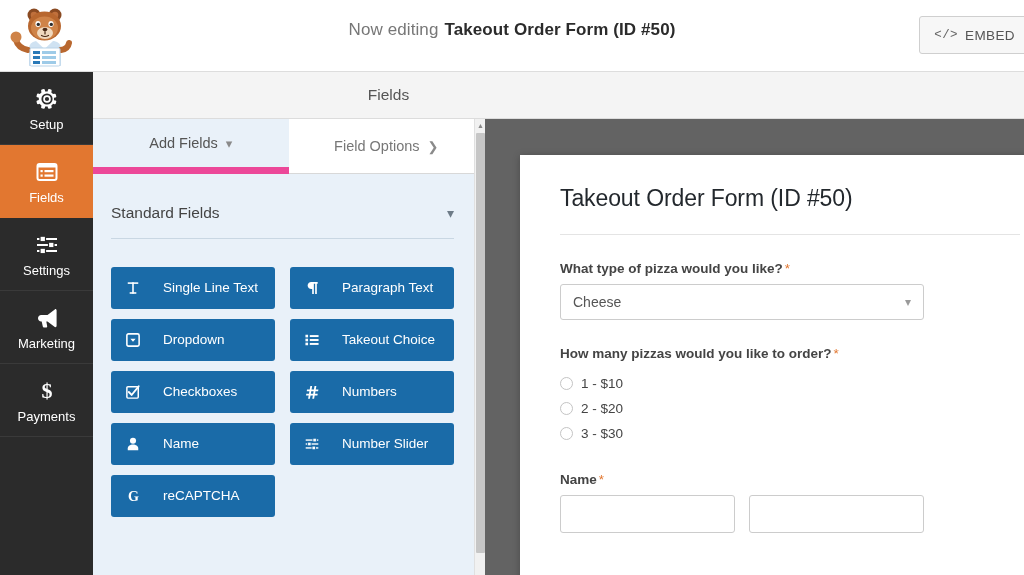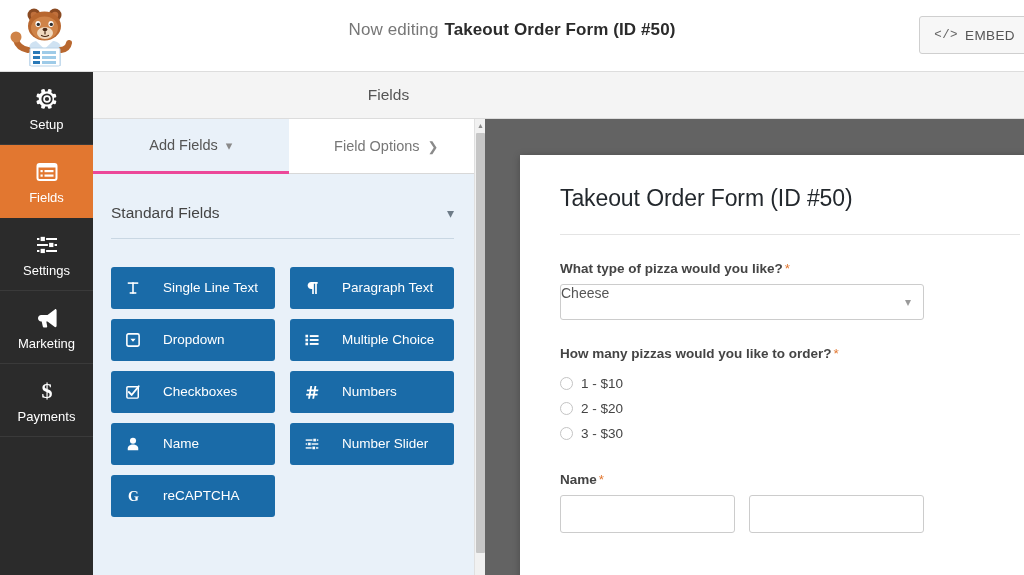--- a/index.html
+++ b/index.html
@@ -152,21 +152,21 @@
     justify-content: center;
     gap: 8px;
     font-size: 14.5px;
     color: #666666;
     cursor: pointer;
     box-sizing: border-box;
   }
   .tab.active {
     background: #e9f1f9;
     color: #555555;
-    border-bottom: 3px solid #ec4899;
+    border-bottom: 7px solid #ec4899;
   }
   .tab.inactive {
     background: #ffffff;
     border-bottom: 1px solid #d8d8d8;
     color: #777777;
   }
   .chev {
     display: inline-block;
     color: #8a8a8a;
     font-size: 13px;
@@ -292,22 +292,22 @@
     font-weight: 400;
     margin-left: 2px;
   }
   .select-box {
     position: relative;
     width: 364px; height: 36px;
     border: 1px solid #cccccc;
     border-radius: 3px;
     background: #ffffff;
     display: flex;
-    align-items: flex-start;
-    padding-left: 0;
+    align-items: center;
+    padding-left: 12px;
     font-size: 14px;
     color: #555555;
     box-sizing: border-box;
     cursor: pointer;
   }
   .select-arrow {
     position: absolute;
     right: 12px; top: 50%;
     transform: translateY(-50%);
     color: #9a9a9a;
@@ -520,21 +520,21 @@
         <span class="fb-icon">
           <svg width="14" height="14" viewBox="0 0 16 16" fill="#ffffff">
             <rect x="0.5" y="2" width="3" height="3"></rect>
             <rect x="0.5" y="6.5" width="3" height="3"></rect>
             <rect x="0.5" y="11" width="3" height="3"></rect>
             <rect x="5.5" y="2.4" width="10" height="2.2"></rect>
             <rect x="5.5" y="6.9" width="10" height="2.2"></rect>
             <rect x="5.5" y="11.4" width="10" height="2.2"></rect>
           </svg>
         </span>
-        <span class="fb-label">Multiple Choice</span>
+        <span class="fb-label">Takeout Choice</span>
       </div>
 
       <div class="field-btn">
         <span class="fb-icon">
           <svg width="14" height="14" viewBox="0 0 16 16">
             <rect x="1" y="2" width="13" height="13" rx="1.2" fill="none" stroke="#ffffff" stroke-width="1.7"></rect>
             <path d="M3.2 8 L6.4 11.4 L14.5 1.5" fill="none" stroke="#ffffff" stroke-width="2.1" stroke-linecap="round" stroke-linejoin="round"></path>
           </svg>
         </span>
         <span class="fb-label">Checkboxes</span>

